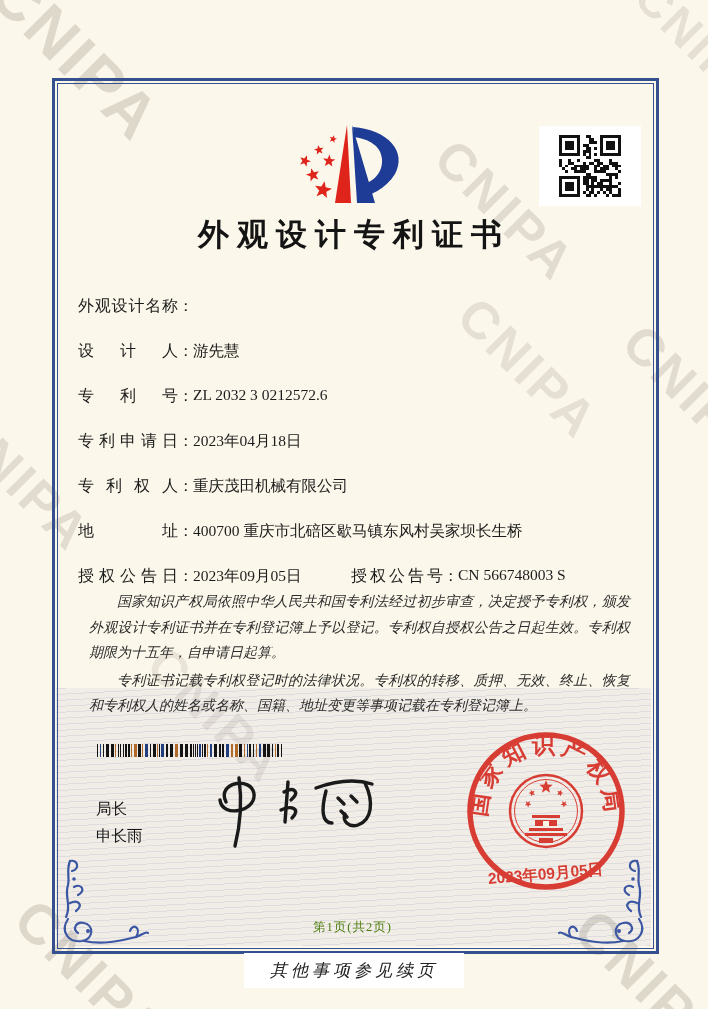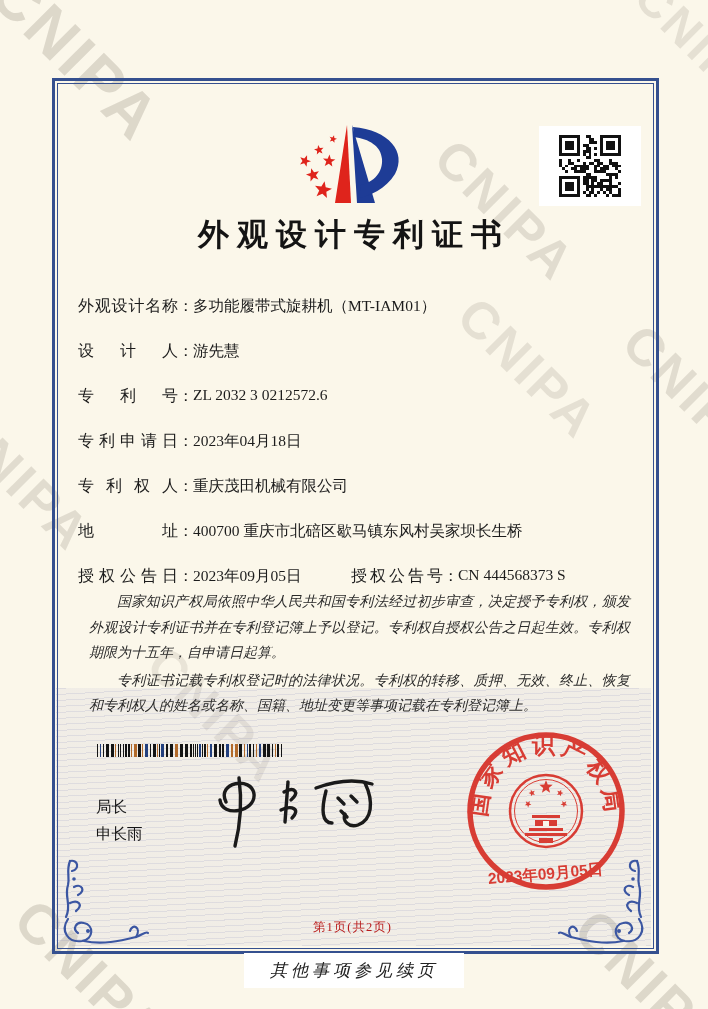--- a/index.html
+++ b/index.html
@@ -46,33 +46,33 @@
 
   .paragraphs{position:absolute;left:82px;top:589px;width:548px;font-size:14px;
               line-height:25.5px;font-style:italic;color:#2a2a2a;}
   .paragraphs p{margin:0 0 2px 7px;text-indent:2em;text-align:justify;}
 
   #barcode{position:absolute;left:97px;top:744px;width:186px;height:13px;
            display:flex;align-items:stretch;overflow:hidden;}
   #barcode span{display:block;height:100%;}
 
   .director{position:absolute;left:96px;top:795px;
-            font-family:Liberation Mono, monospace;
+            font-family:Liberation Serif, serif;
             font-size:15.5px;line-height:27px;color:#151515;}
 
   .signature{position:absolute;left:198px;top:770px;width:190px;height:82px;}
 
   .seal{position:absolute;left:455px;top:729px;width:182px;height:172px;opacity:.89;}
 
   .corner{position:absolute;width:92px;height:88px;z-index:3;}
   .corner-bl{left:58px;top:857px;}
   .corner-br{left:557px;top:857px;transform:scaleX(-1);}
 
   .page-num{position:absolute;left:52px;width:601px;top:919px;text-align:center;
-            font-size:12.5px;letter-spacing:1px;color:#b91c1c;}
+            font-size:12.5px;letter-spacing:1px;color:#4d7c0f;}
 
   .note{position:absolute;left:50%;transform:translateX(-50%);top:953px;background:#ffffff;
         padding:6px 26px;font-size:17px;font-style:italic;letter-spacing:4px;color:#222;z-index:3;}
 </style>
 </head>
 <body>
 
 <div class="page">
 
   <div id="wm-layer">
@@ -351,21 +351,20 @@
       <div class="frow">
         <span class="flabel jchars">
             <span>外</span>
             <span>观</span>
             <span>设</span>
             <span>计</span>
             <span>名</span>
             <span>称</span>
           </span>
         <span class="fcolon">：</span>
-        <span class="fvalue">多功能履带式旋耕机（MT-IAM01）</span>
       </div>
       <div class="frow">
         <span class="flabel jchars">
             <span>设</span>
             <span>计</span>
             <span>人</span>
           </span>
         <span class="fcolon">：</span>
         <span class="fvalue">游先慧</span>
       </div>
@@ -418,21 +417,21 @@
         <span class="fcolon">：</span>
         <span class="fvalue short">2023年09月05日</span>
         <span class="flabel2 jchars">
             <span>授</span>
             <span>权</span>
             <span>公</span>
             <span>告</span>
             <span>号</span>
           </span>
         <span class="fcolon">：</span>
-        <span class="fvalue">CN 444568373 S</span>
+        <span class="fvalue">CN 566748003 S</span>
       </div>
     </div>
 
     <div class="paragraphs">
       <p>国家知识产权局依照中华人民共和国专利法经过初步审查，决定授予专利权，颁发外观设计专利证书并在专利登记簿上予以登记。专利权自授权公告之日起生效。专利权期限为十五年，自申请日起算。</p>
       <p>专利证书记载专利权登记时的法律状况。专利权的转移、质押、无效、终止、恢复和专利权人的姓名或名称、国籍、地址变更等事项记载在专利登记簿上。</p>
     </div>
 
     <div id="barcode">
         <span style="width:1px;background:#141414;margin-right:2px"></span>

